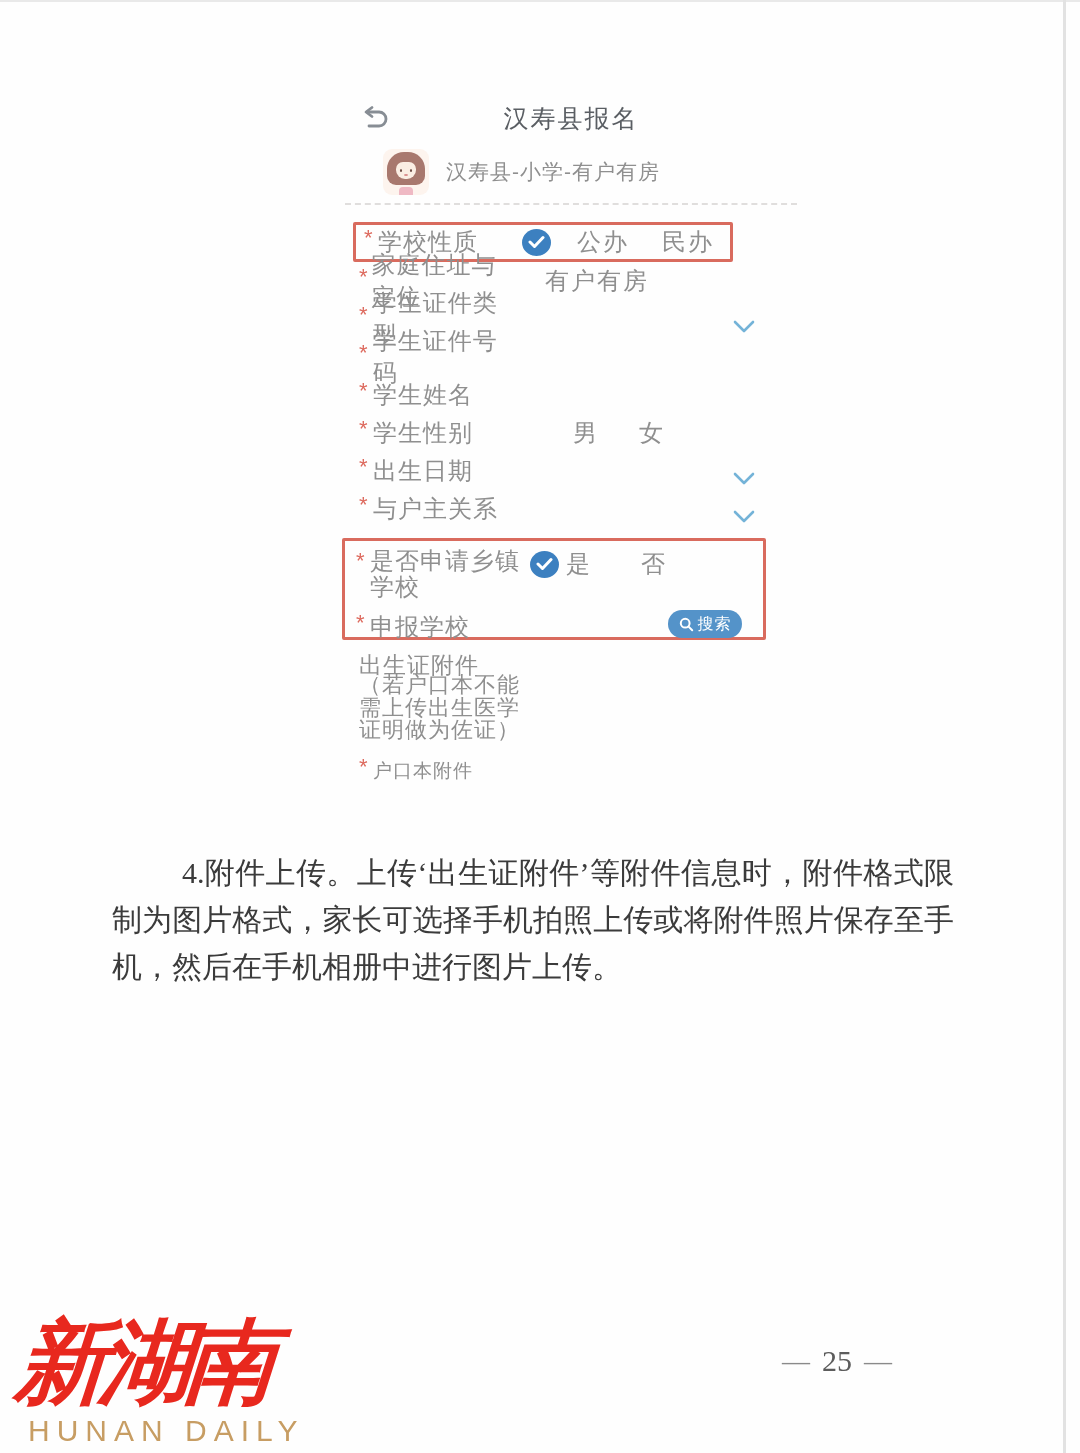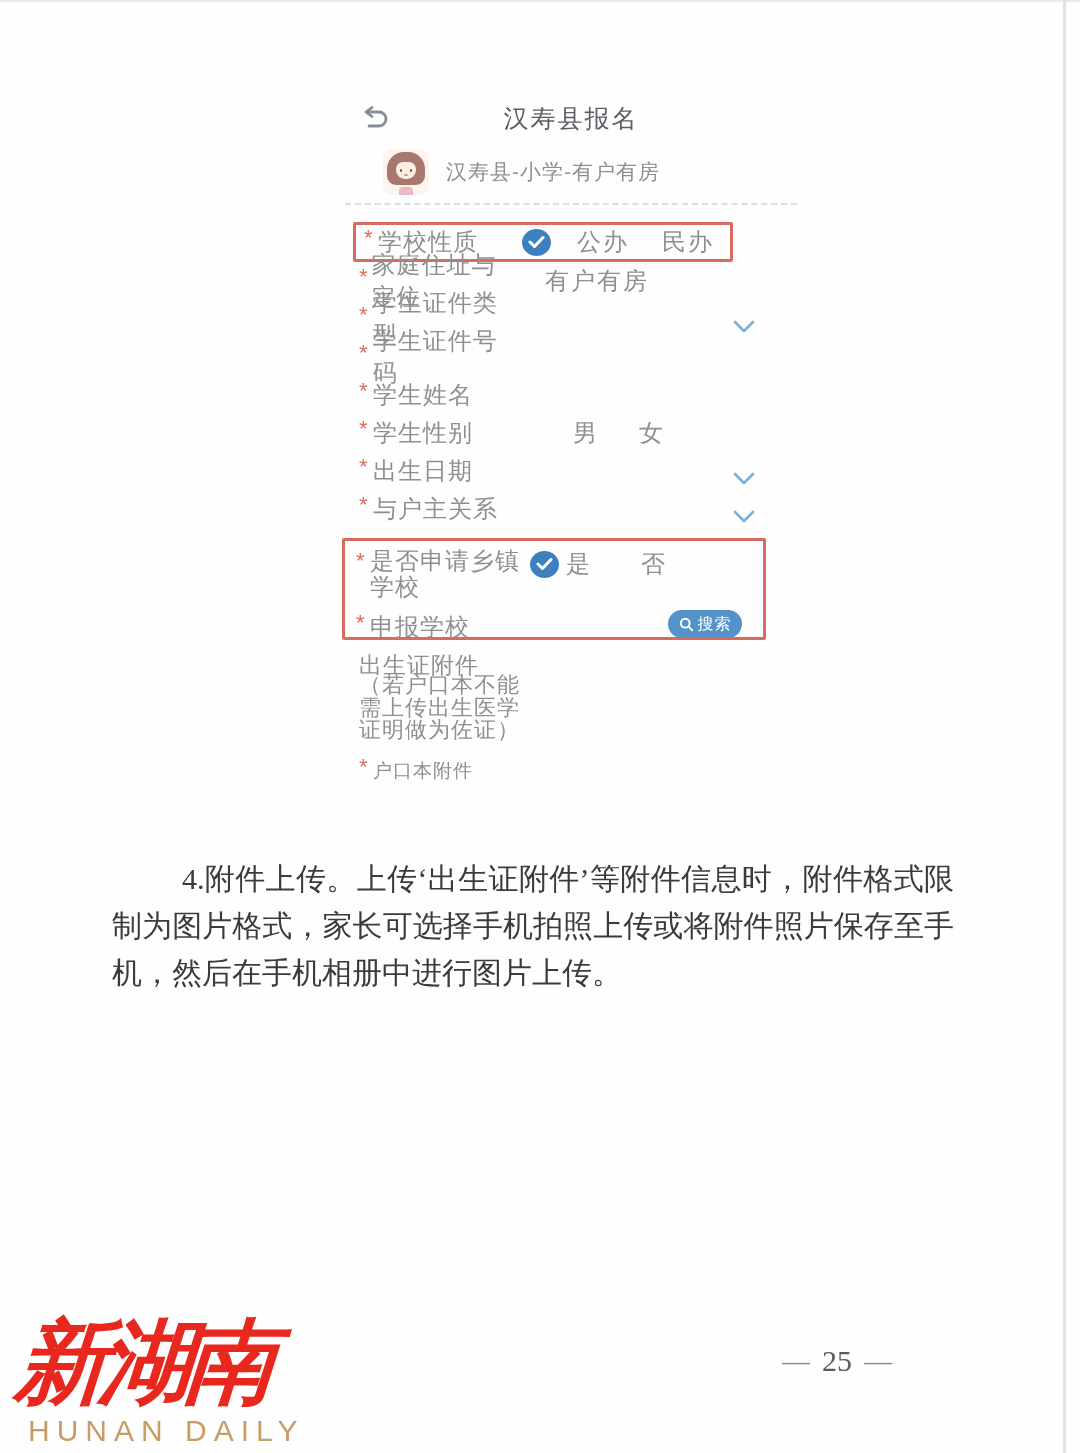--- a/index.html
+++ b/index.html
@@ -85,21 +85,20 @@
   .attach-label { font-size:23px; letter-spacing:1px; height:24px; }
   .note-line { font-size:22px; line-height:22.5px; letter-spacing:1px; color:#8f8f8f; }
   .hukou-row { margin-top:14px; height:30px; display:flex; align-items:center; }
 
   
   .paragraphs {
     position:absolute; left:112px; top:849px; width:842px;
     font-family:"Liberation Serif", serif;
     font-size:30px; line-height:47px; color:#3b3b3b;
     text-align:justify;
-    margin-top:6px;
   }
   .paragraphs p { text-indent:70px; }
 
   
   .logo { position:absolute; left:16px; top:1312px; }
   .logo-cn {
     font-family:"DejaVu Serif", serif;
     font-size:92px; font-weight:bold; font-style:italic;
     color:#e8281e; letter-spacing:-8px; line-height:100px;
     transform:skewX(-4deg);

